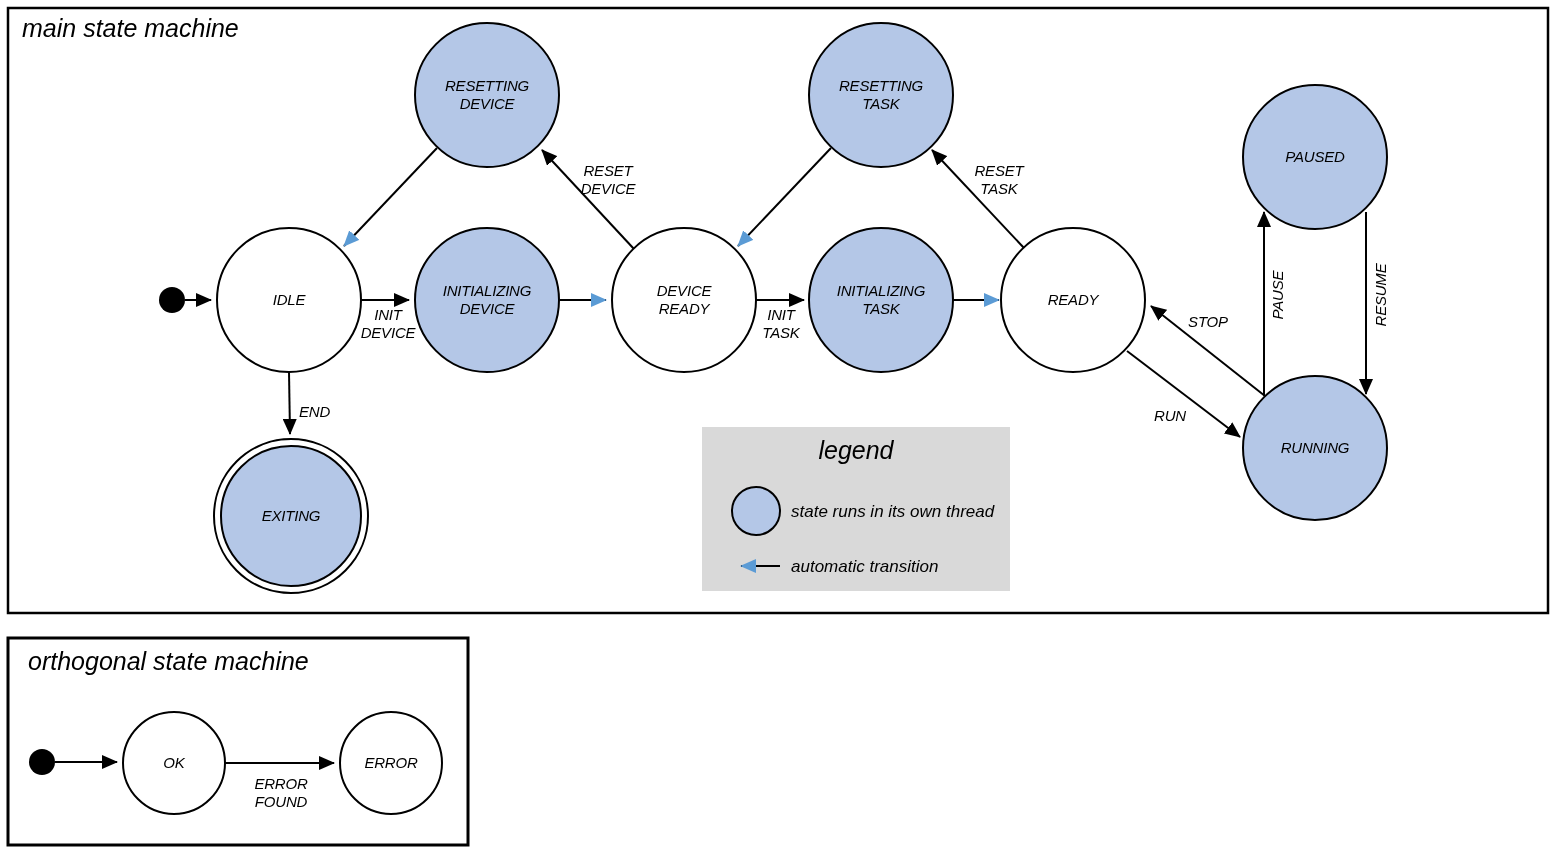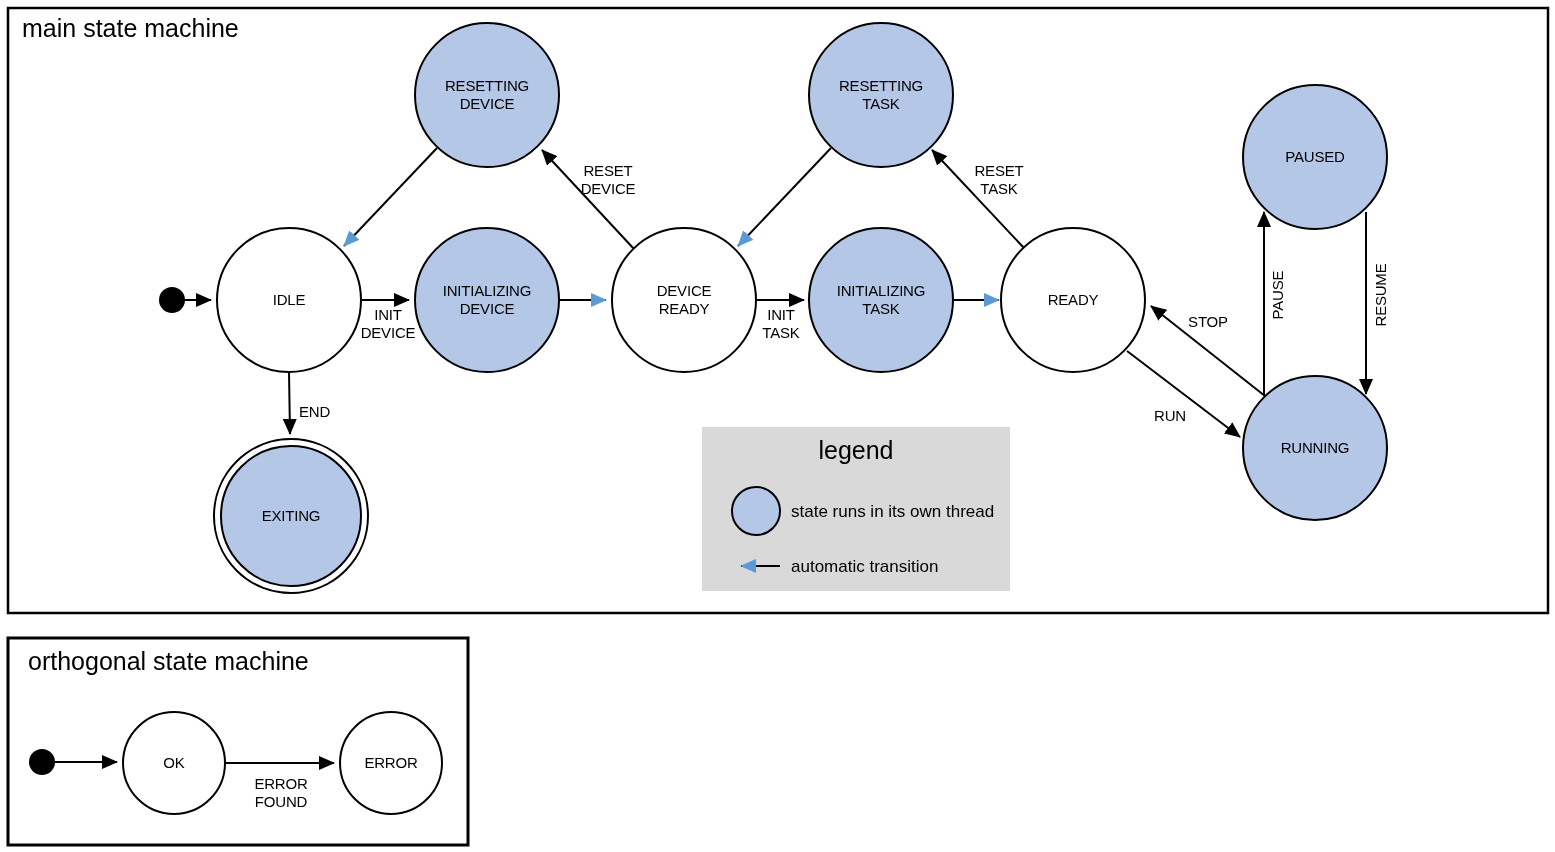--- a/index.html
+++ b/index.html
@@ -1,16 +1,16 @@
 <!DOCTYPE html>
 <html><head>
 <meta charset="utf-8">
 <style>
   html,body { margin:0; padding:0; background:#ffffff; }
-  .stage { width:1555px; height:852px; position:relative; }
+  .stage { width:1555px; height:852px; position:relative;font-style:italic; }
   svg text { font-family:"Liberation Sans", sans-serif; fill:#000; }
   .title  { font-size:25px; }
   .state  { font-size:15px; letter-spacing:-0.2px; text-anchor:middle; }
   .tlabel { font-size:15px; letter-spacing:-0.2px; text-anchor:middle; }
   .tlabel-start { font-size:15px; letter-spacing:-0.2px; text-anchor:start; }
   .legend-title { font-size:25px; text-anchor:middle; }
   .legend-body  { font-size:17px; text-anchor:start; }
   .edge   { stroke:#000; stroke-width:2; fill:none; }
   .node   { stroke:#000; stroke-width:2; }
 </style>

